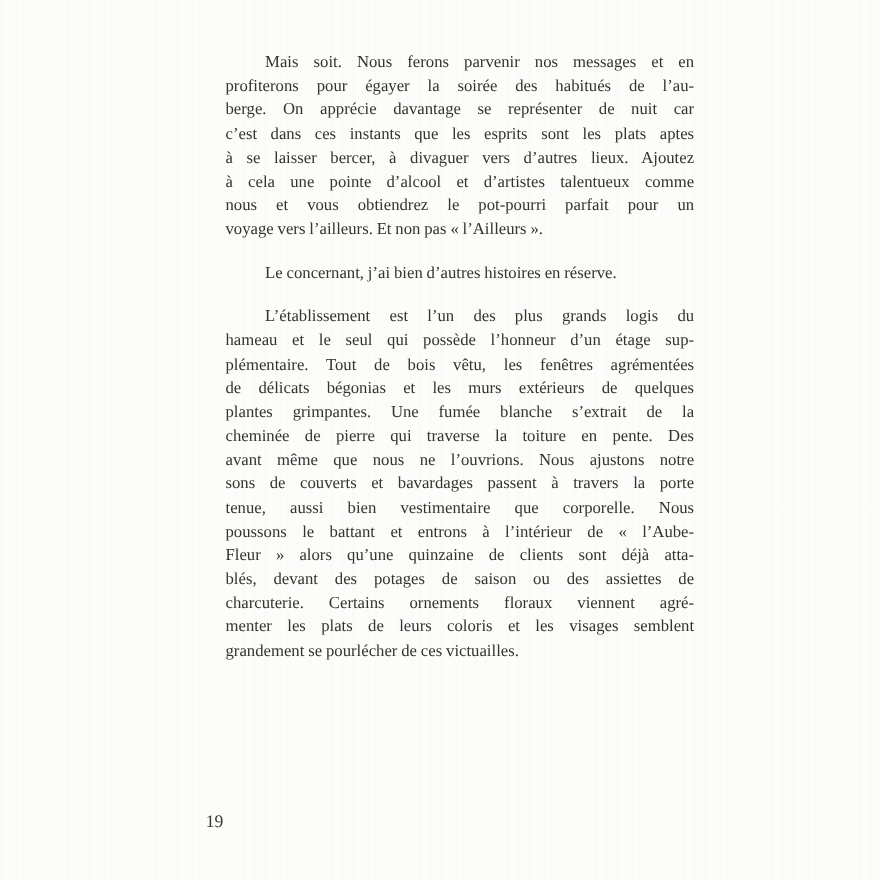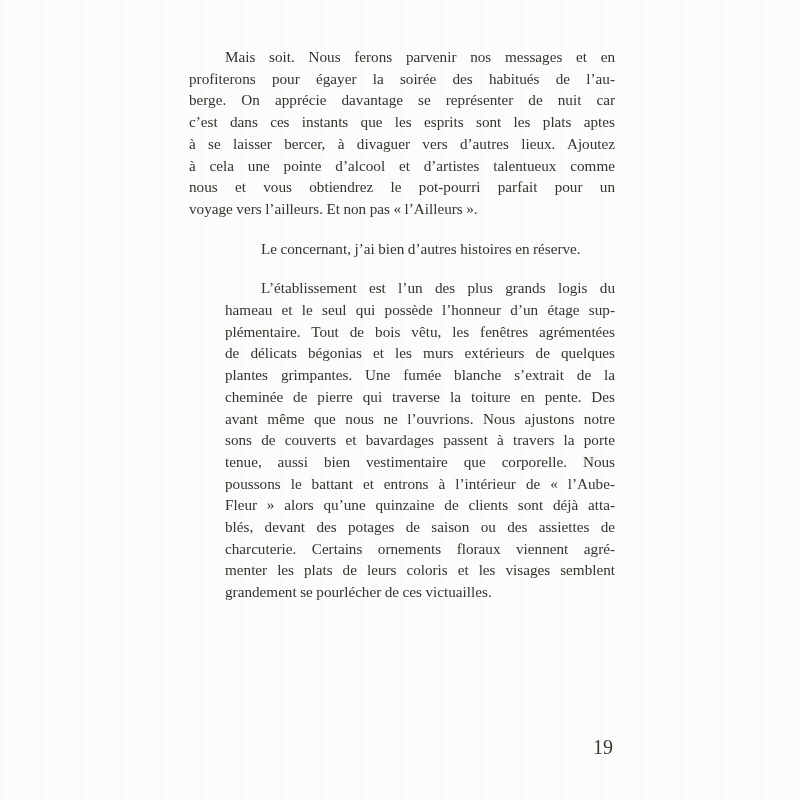--- a/index.html
+++ b/index.html
@@ -19,51 +19,50 @@
       90deg,
       rgba(125, 122, 115, 0.025) 0px,
       rgba(255, 255, 255, 0) 6px,
       rgba(125, 122, 115, 0.015) 13px,
       rgba(255, 255, 255, 0) 20px
     );
     overflow: hidden;
   }
   .text-block {
     position: absolute;
-    left: 189px;
+    left: 205px;
     top: 46px;
     width: 426px;
     color: #35322f;
     font-size: 15.2px;
   }
   .paragraph + .paragraph {
     margin-top: 18px;
-    margin-left: 36px;
   }
   .line {
     line-height: 21.7px;
     text-align: justify;
     text-align-last: justify;
     word-spacing: -0.3px;
   }
   .line.first {
     text-indent: 36px;
   }
   .line.last {
     text-align: left;
     text-align-last: left;
   }
   .page-number {
     position: absolute;
     left: 187px;
     top: 737px;
     width: 426px;
-    text-align: right;
+    text-align: left;
     color: #3a3733;
-    font-size: 20px;
+    font-size: 16px;
     line-height: 21px;
   }
 </style>
 </head>
 <body>
 
 <div class="page">
   <div class="text-block">
 
     <div class="paragraph">

